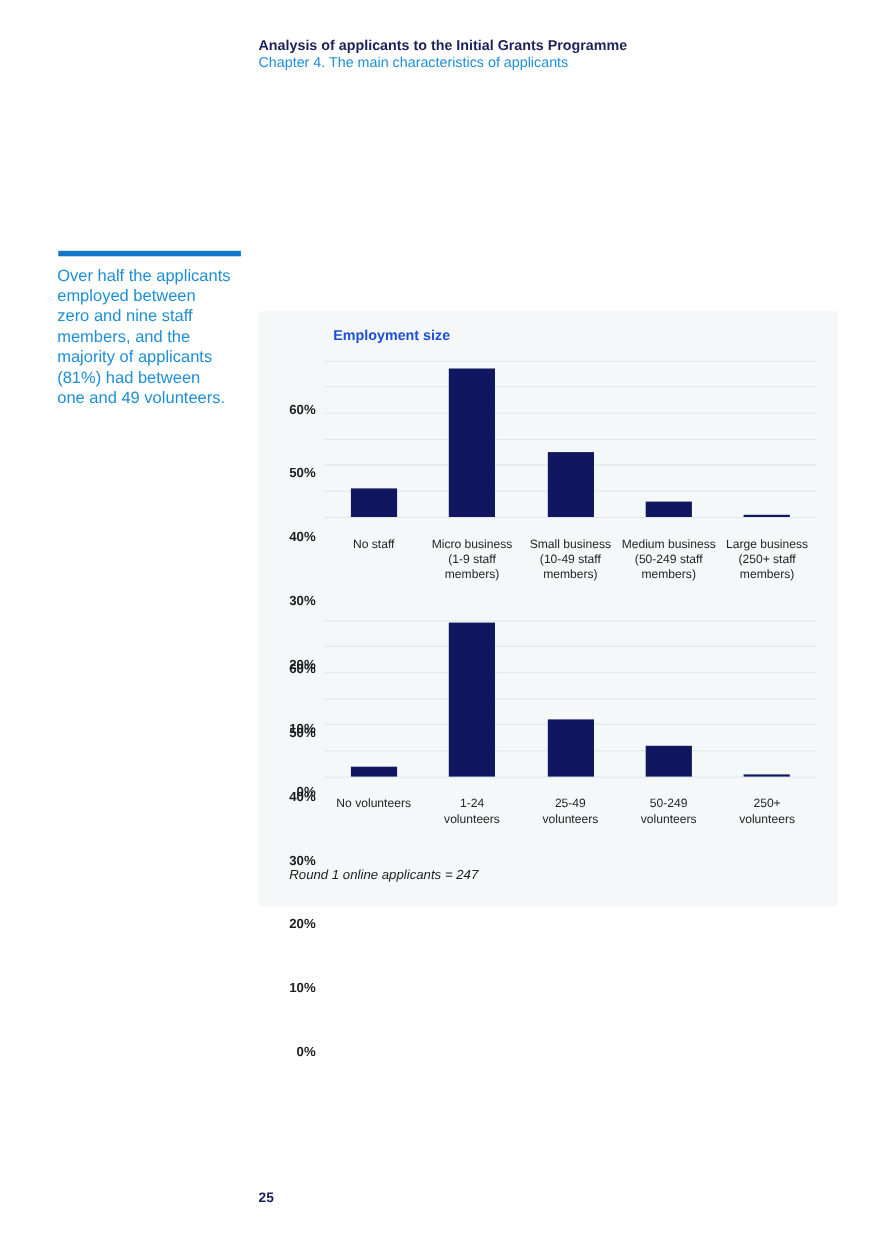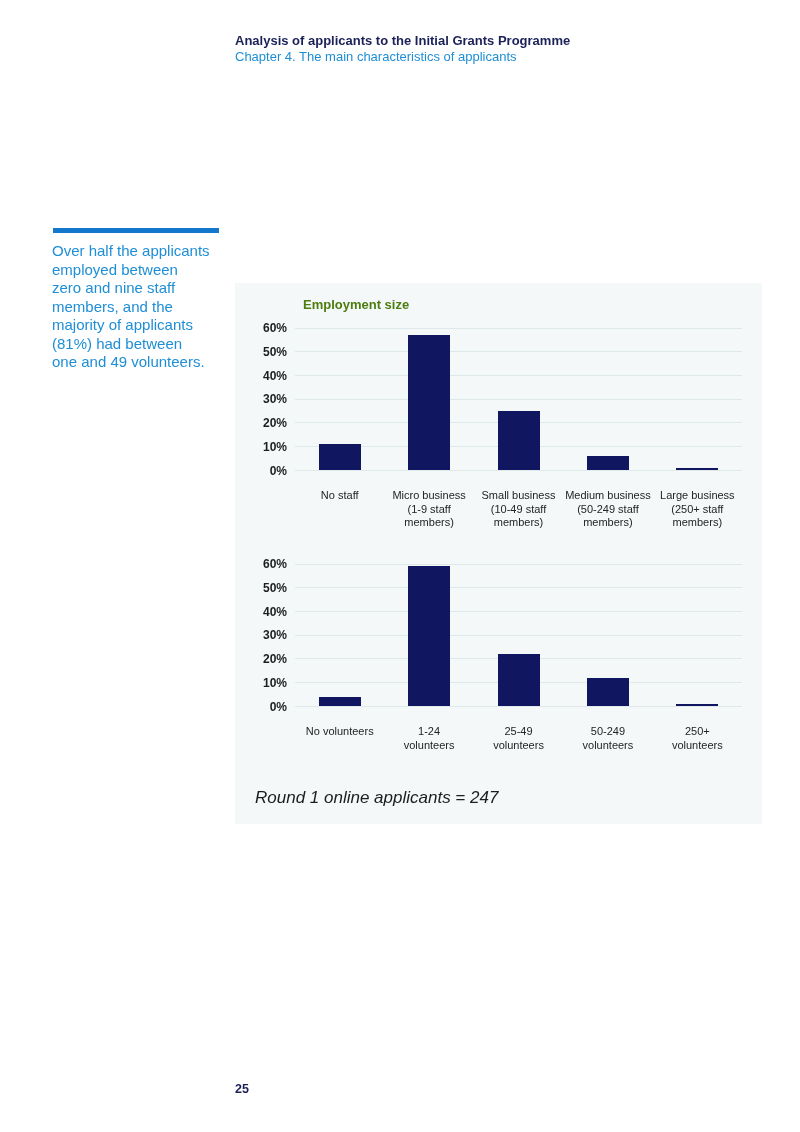--- a/index.html
+++ b/index.html
@@ -21,34 +21,34 @@
 
   
   .figure-title { position:absolute; left:235px; top:234px; width:530px; margin:0;
     color:var(--navy,#1b2158); font-size:14.5px; line-height:19.5px; font-weight:600; white-space:pre-line; }
 
   
   .panel { position:absolute; left:235px; top:283px; width:527px; height:541px; background:var(--panel-bg,#f4f8f9); }
   .chart { position:absolute; left:20px; width:487px; }
   #chart-0 { top:14px; }
   #chart-1 { top:281px; }
-  .chart-title { font-size:13px; font-weight:bold; color:#4d7c0f; margin:0 0 16px 0;padding-left:48px; }
+  .chart-title { font-size:13px; font-weight:bold; color:#1d4ed8; margin:0 0 16px 0;padding-left:48px; }
   .chart-body { display:flex; align-items:flex-start; }
   .y-axis { width:32px; height:157px; margin:-7px 8px 0 0; display:flex; flex-direction:column;
     justify-content:space-between; text-align:right; font-size:12px; font-weight:600; color:#1d1d1d; }
-  .ytick { height:14px; line-height:14px; }
+  .ytick { height:14px; line-height:14px;margin-top:44px; }
   .plot { flex:1; height:142px; position:relative; }
   .grid, .bars { position:absolute; left:0; right:0; top:0; bottom:0; }
   .gridline { position:absolute; left:0; right:0; height:1px; background:var(--gridline,#dfe9ea); }
   .bars { display:flex; align-items:flex-end; }
   .col { flex:1; display:flex; justify-content:center; align-items:flex-end; height:100%; }
   .bar { width:42px; background:var(--bar,#101760); }
   .x-labels { display:flex; margin-left:40px; margin-top:11px; }
   .xlabel { flex:1; text-align:center; font-size:11px; line-height:13.5px; color:#242424; white-space:pre-line; }
-  .footnote { position:absolute; left:20px; top:505px; margin:0; font-style:italic; font-size:17px; color:#1d1d1d; }
+  .footnote { position:absolute; left:28px; top:505px; margin:0; font-style:italic; font-size:12px; color:#1d1d1d; }
 
   
   .page-footer { position:absolute; left:235px; top:1082px; width:527px; display:flex;
     justify-content:space-between; align-items:baseline; font-size:12.5px; color:var(--navy,#1b2158); }
   .brand { font-weight:bold; }
   .page-number { font-weight:bold; }
 </style>
 </head>
 <body>
 

